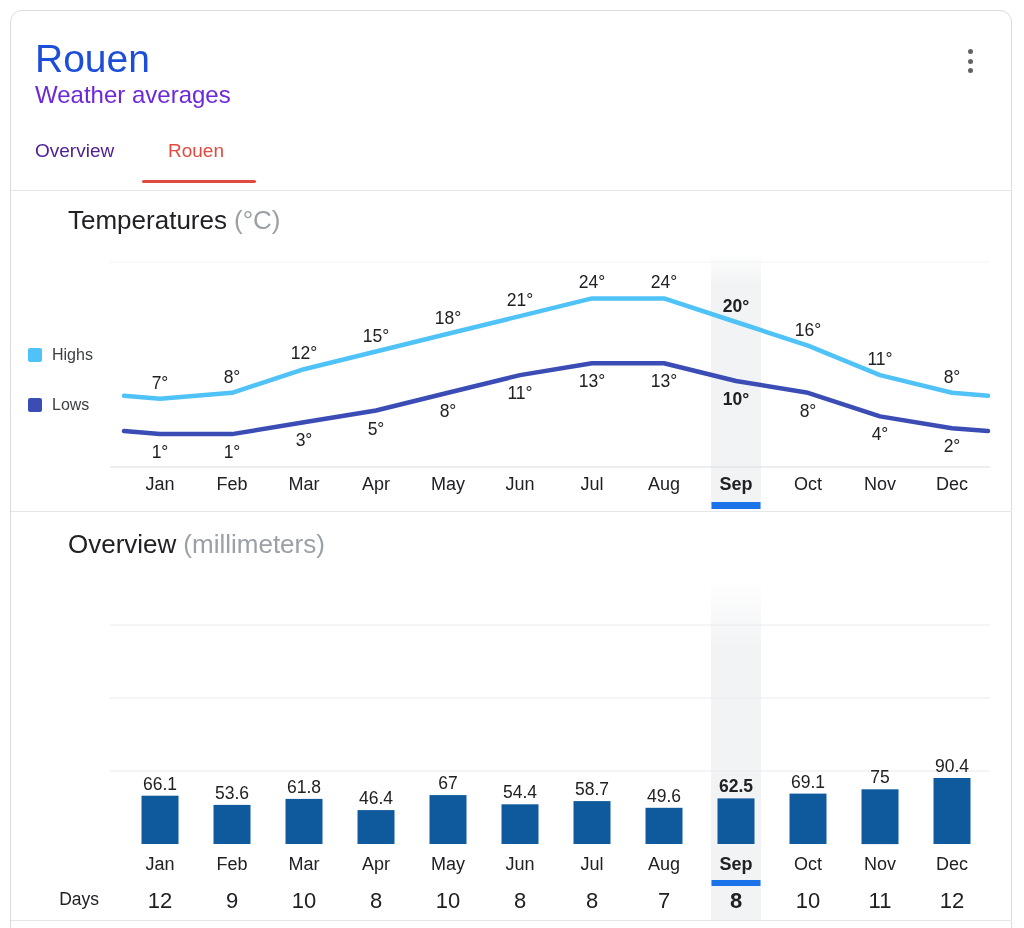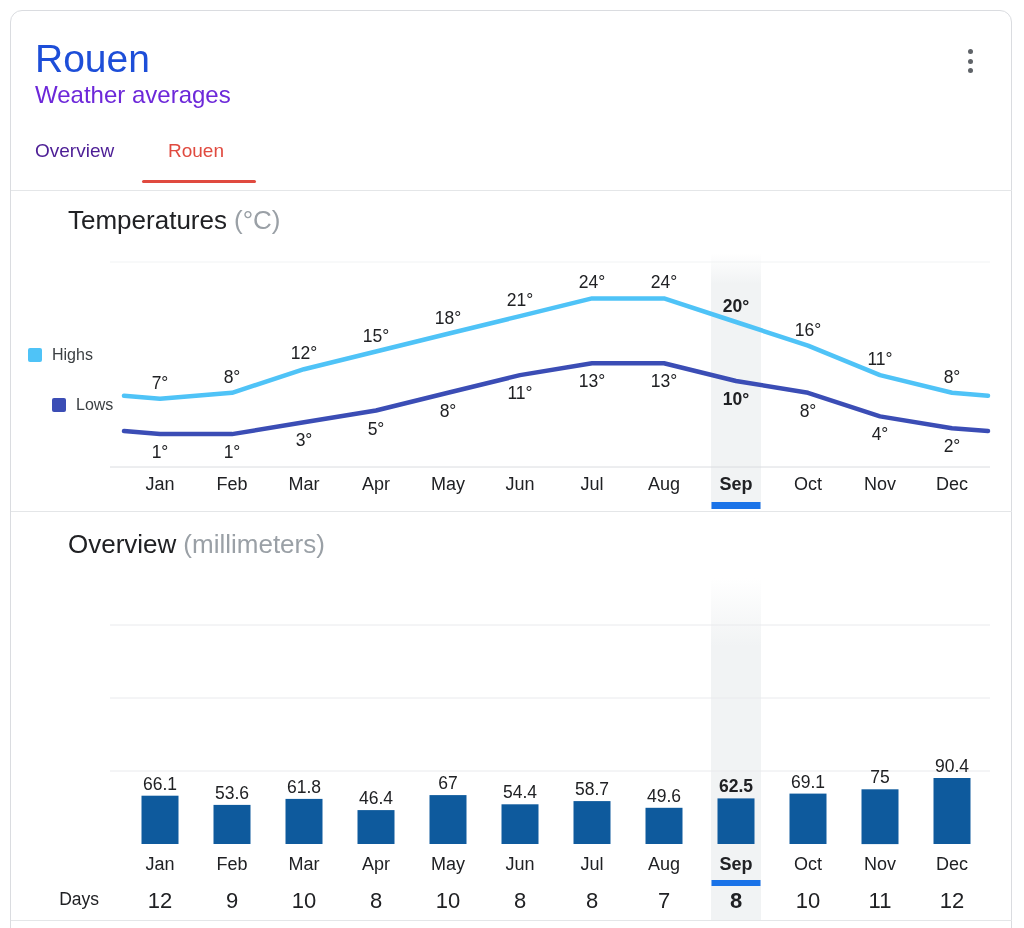--- a/index.html
+++ b/index.html
@@ -16,21 +16,21 @@
   .tab-overview{left:35px;color:#4c1d95;}
   .tab-graphs{left:168px;color:var(--accent-red);}
   .tab-underline{position:absolute;left:142px;top:180px;width:114px;height:3px;
                  background:var(--accent-red);border-radius:2px;}
   .divider{position:absolute;left:11px;width:1001px;height:1px;background:#e4e6e8;}
   .d1{top:190px;} .d2{top:511px;} .d3{top:920px;}
   .section-title{position:absolute;left:36px;font-size:26px;line-height:1;color:#202124;margin-left:32px;}
   .st-temp{top:207px;} .st-rain{top:531px;}
   .section-title .unit{color:#9aa0a6;margin-left:7px;}
   .legend-item{position:absolute;left:28px;display:flex;align-items:center;}
-  .li-highs{top:346px;text-align:center;} .li-lows{top:396px;margin-left:24px;}
+  .li-highs{top:346px;text-align:center;} .li-lows{top:396px;}
   .swatch{width:14px;height:14px;border-radius:2px;margin-right:10px;flex:none;}
   .sw-highs{background:var(--highs-line);} .sw-lows{background:var(--lows-line);}
   .legend-label{font-size:16px;color:#3c4043;}
   svg{position:absolute;left:0;}
   #temp-svg{top:240px;} #rain-svg{top:555px;}
   svg text{font-family:"Liberation Sans",sans-serif;fill:#202124;}
 </style>
 </head>
 <body>
 

